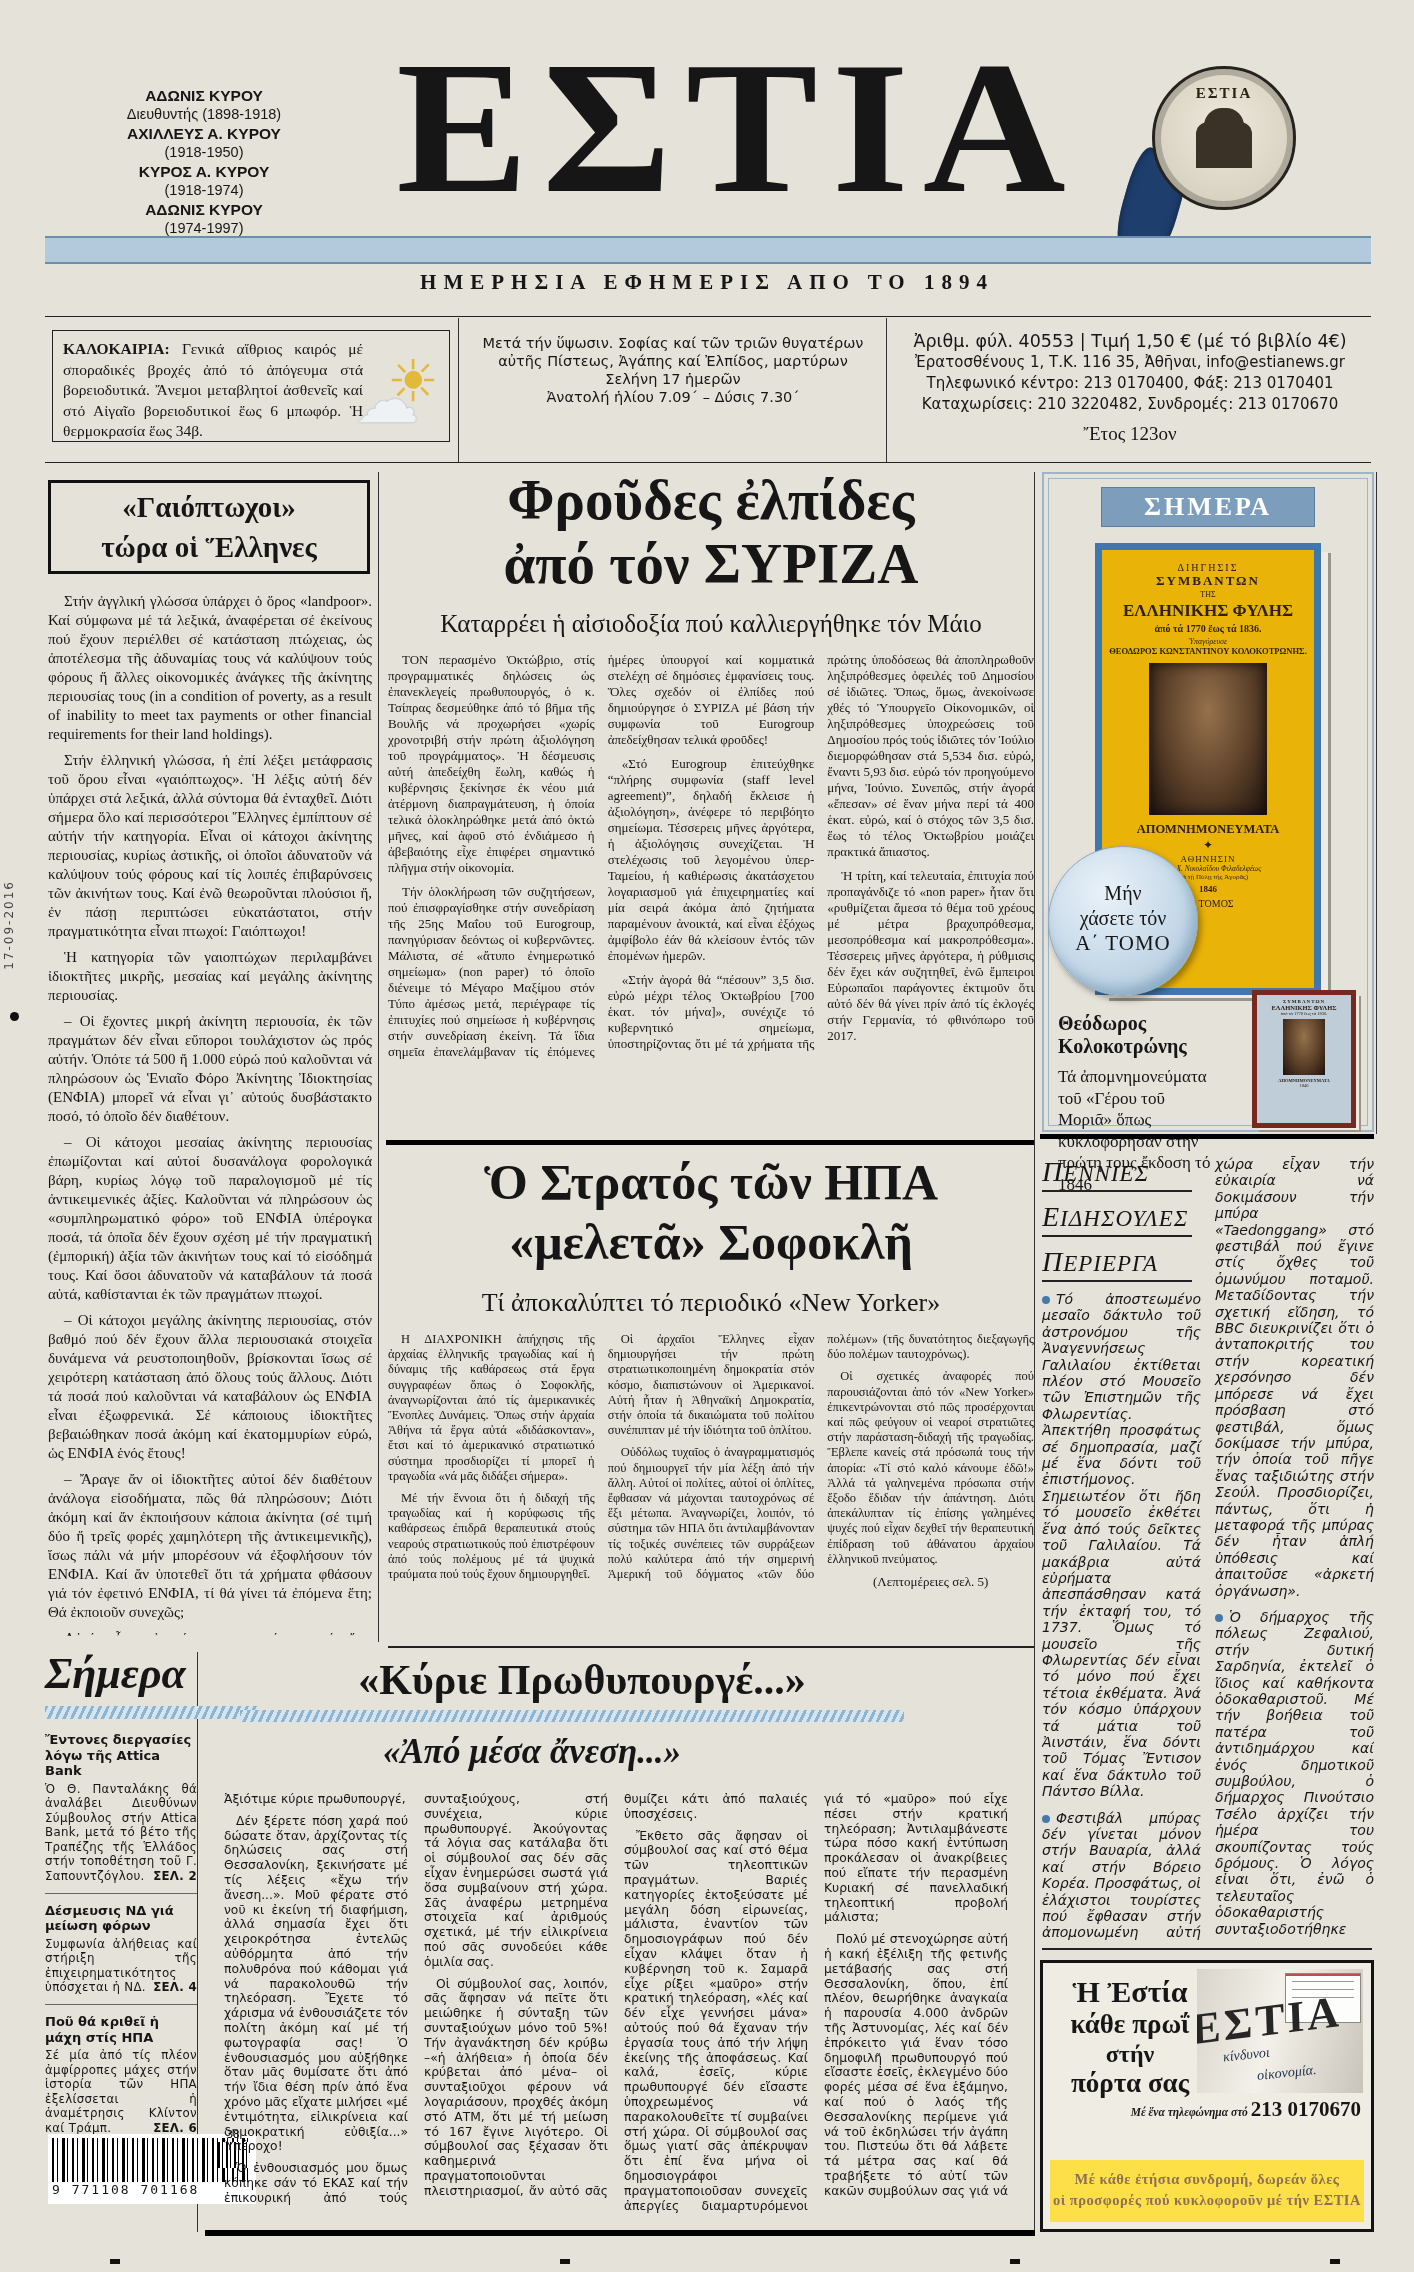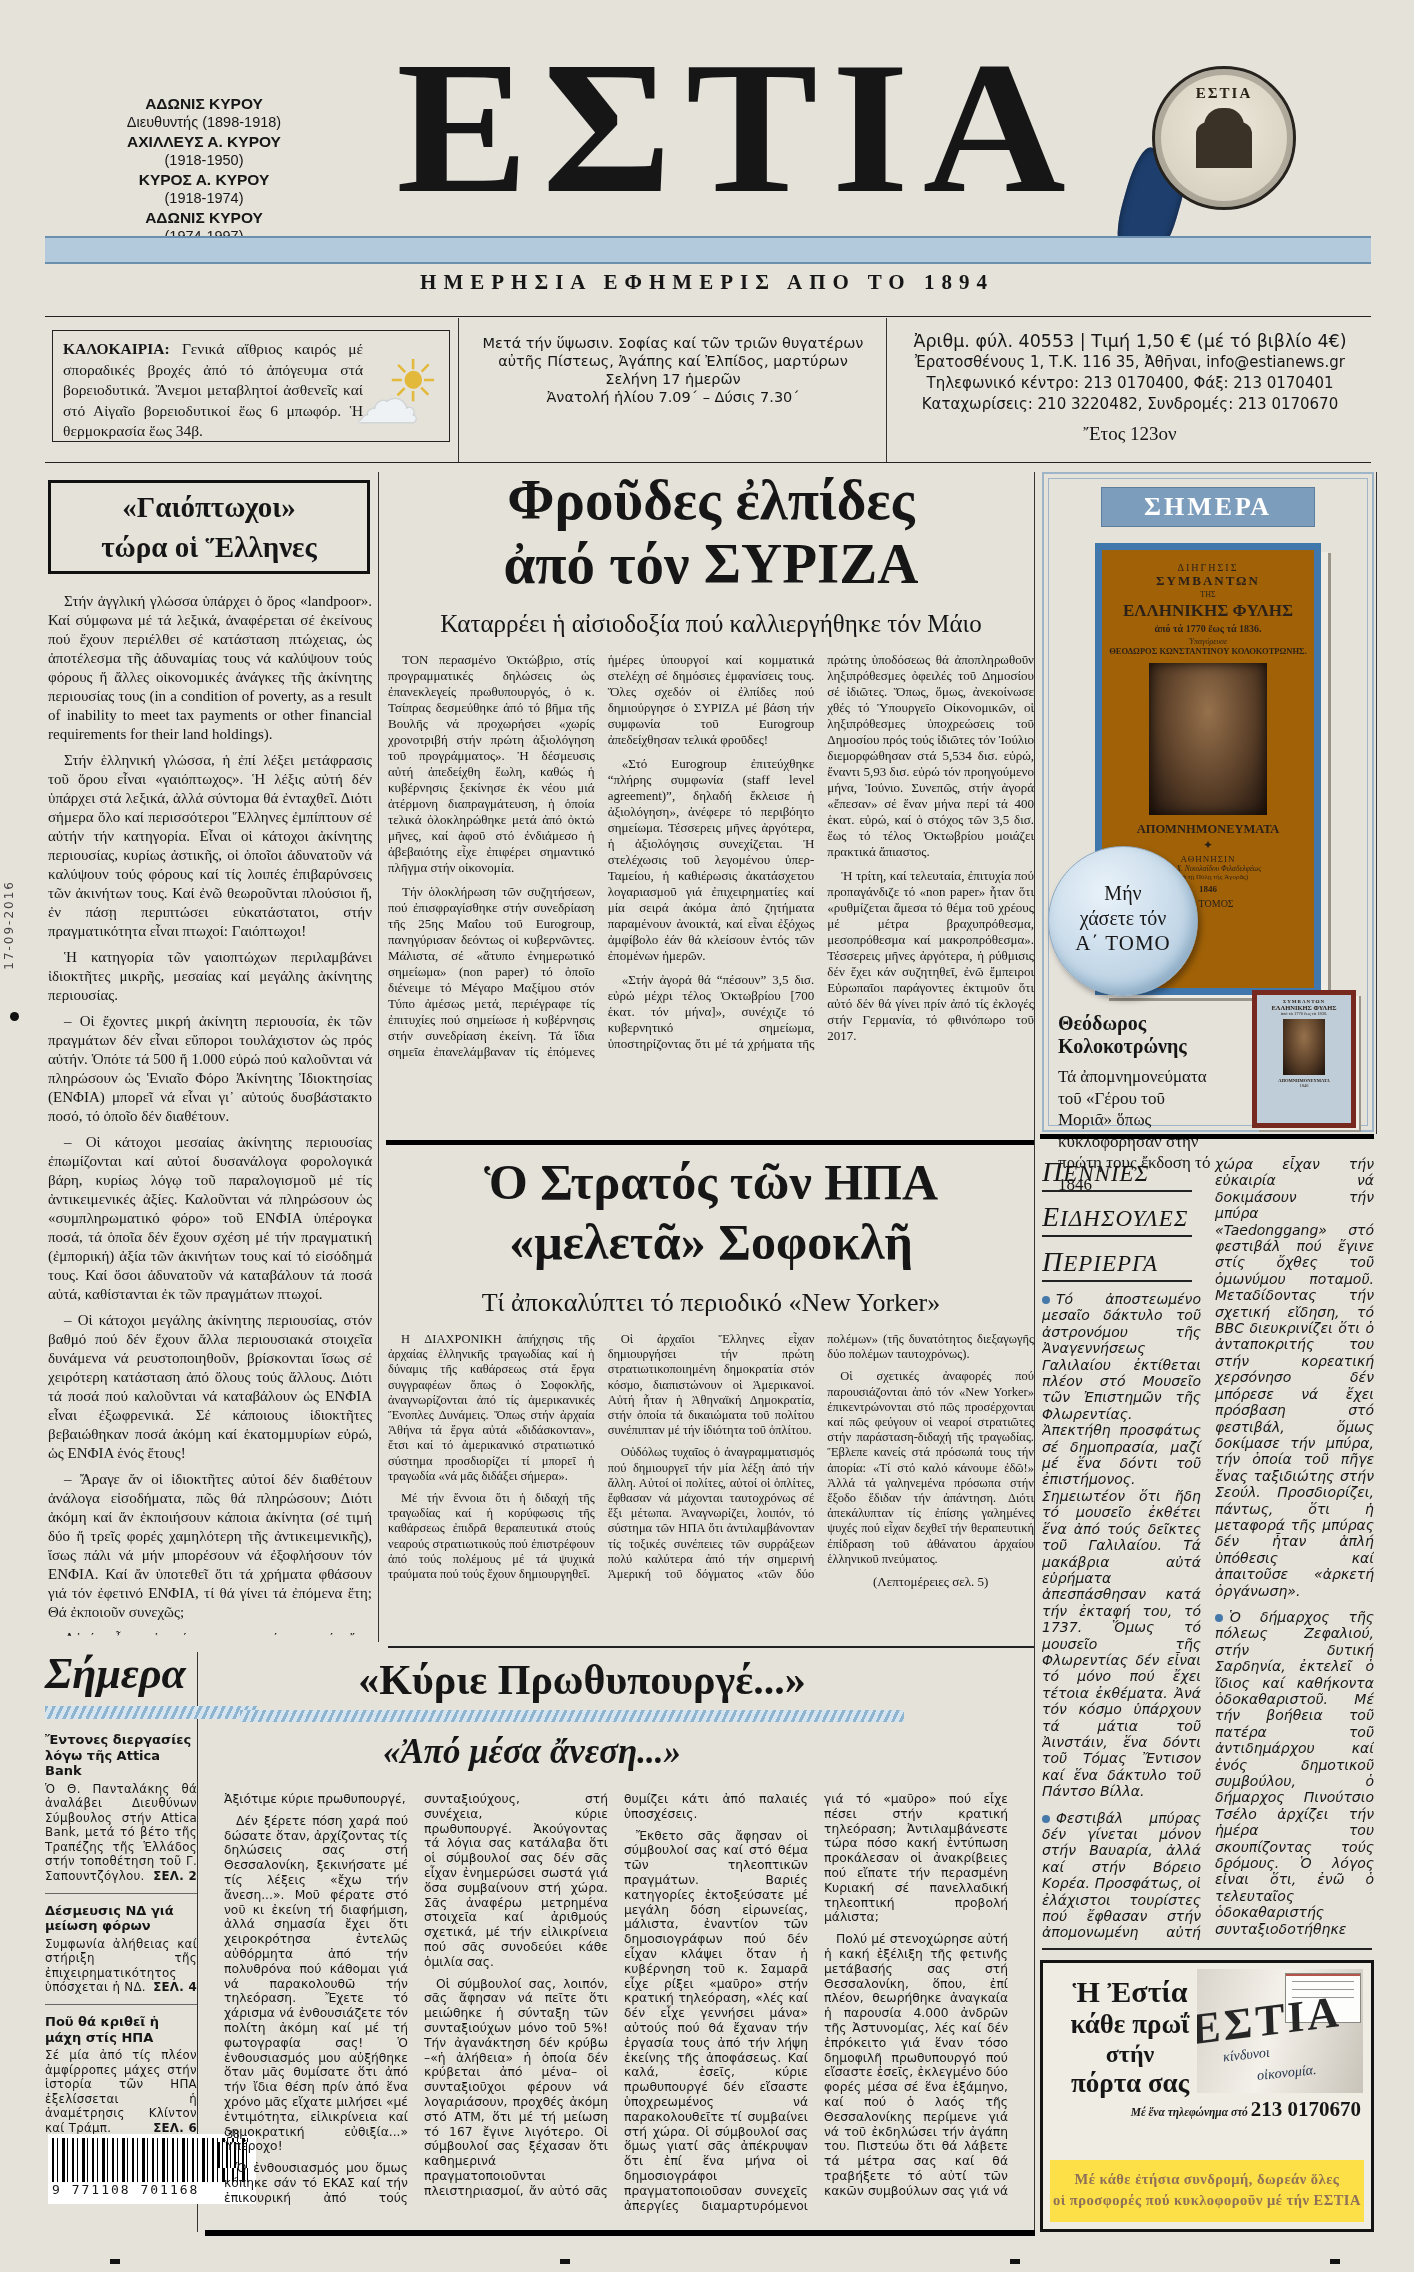--- a/index.html
+++ b/index.html
@@ -3,21 +3,21 @@
 <meta charset="utf-8">
 <style>
   html,body{margin:0;padding:0;}
   body{width:1414px;height:2272px;position:relative;background:#e5e2da;overflow:hidden;
        font-family:"Liberation Serif","DejaVu Serif",serif;color:#161616;}
   .abs{position:absolute;}
   
   #edge-stamp{left:2px;top:880px;writing-mode:vertical-rl;transform:rotate(180deg);
               font-size:12px;color:#444;letter-spacing:2px;font-family:"DejaVu Sans",sans-serif;}
   #edge-dot{left:10px;top:1012px;width:9px;height:9px;background:#111;border-radius:50%;}
-  #editors{left:70px;top:86px;width:268px;text-align:center;font-family:"Liberation Sans","DejaVu Sans",sans-serif;margin-top:8px;}
+  #editors{left:70px;top:86px;width:268px;text-align:center;font-family:"Liberation Sans","DejaVu Sans",sans-serif;}
   #editors .nm{font-weight:bold;font-size:15.5px;line-height:19px;}
   #editors .rl{font-size:14.5px;line-height:19px;}
   #logo{left:330px;top:22px;width:816px;height:212px;font-size:198px;line-height:212px;font-weight:bold;
         letter-spacing:14px;text-align:center;transform:scaleY(.95);white-space:nowrap;}
   #seal{left:1152px;top:66px;width:138px;height:138px;border-radius:50%;border:3px solid #26221d;
         background:radial-gradient(circle at 50% 42%,#efe9dc,#d8d2c2 70%,#c6bfae);
         box-shadow:inset 0 0 0 6px rgba(40,35,28,.25);text-align:center;}
   #seal .seal-txt{margin-top:16px;font-size:15px;font-weight:bold;letter-spacing:2px;color:#2b2218;}
   #seal .seal-fig{width:40px;height:58px;margin:6px auto 0;background:#3a3127;
         border-radius:18px 18px 4px 4px;box-shadow:-14px 8px 0 -6px #3a3127,14px 8px 0 -6px #3a3127;}
@@ -57,21 +57,21 @@
   #lead-h1{left:388px;top:468px;width:646px;text-align:center;font-weight:bold;font-size:57px;line-height:64px;}
   #lead-sub{left:388px;top:610px;width:646px;text-align:center;font-size:25px;}
   #lead-body{left:388px;top:652px;width:646px;height:484px;column-count:3;column-gap:13px;overflow:hidden;}
   #lead-body p{margin:0 0 8px;font-size:13px;line-height:16px;text-indent:14px;text-align:justify;}
   #rule-lead{left:386px;top:1140px;width:648px;height:5px;background:#000;}
   
   #sidebar{left:1042px;top:472px;width:332px;height:660px;border:2px solid #9db4c9;box-sizing:border-box;
            outline:1px solid #9db4c9;outline-offset:-7px;}
   #sb-head{width:212px;height:38px;margin:13px auto 0;background:#7d9dbc;border:1px solid #5d7d9c;
            color:#fff;text-align:center;font-size:26px;line-height:38px;font-weight:bold;letter-spacing:3px;}
-  #book{width:226px;height:452px;margin:16px auto 0;background:#a16207;border:7px solid #4077ad;box-sizing:border-box;
+  #book{width:226px;height:452px;margin:16px auto 0;background:#eab308;border:7px solid #4077ad;box-sizing:border-box;
         box-shadow:10px 6px 0 -3px #efece4,12px 8px 0 -2px #9a958a;text-align:center;color:#2c2118;position:relative;}
   #book .b1{font-size:10px;letter-spacing:2px;margin-top:12px;}
   #book .b2{font-size:13px;font-weight:bold;letter-spacing:2px;}
   #book .b3{font-size:8px;margin-top:1px;}
   #book .b4{font-size:17px;font-weight:bold;margin-top:2px;}
   #book .b5{font-size:10px;font-weight:bold;margin-top:2px;}
   #book .b6{font-size:8px;font-style:italic;margin-top:3px;}
   #book .b7{font-size:8.5px;font-weight:bold;}
   #book .portrait{width:118px;height:152px;margin:7px auto 0;
         background:radial-gradient(ellipse at 50% 32%,#96714c,#5a3f28 55%,#241710 95%);

